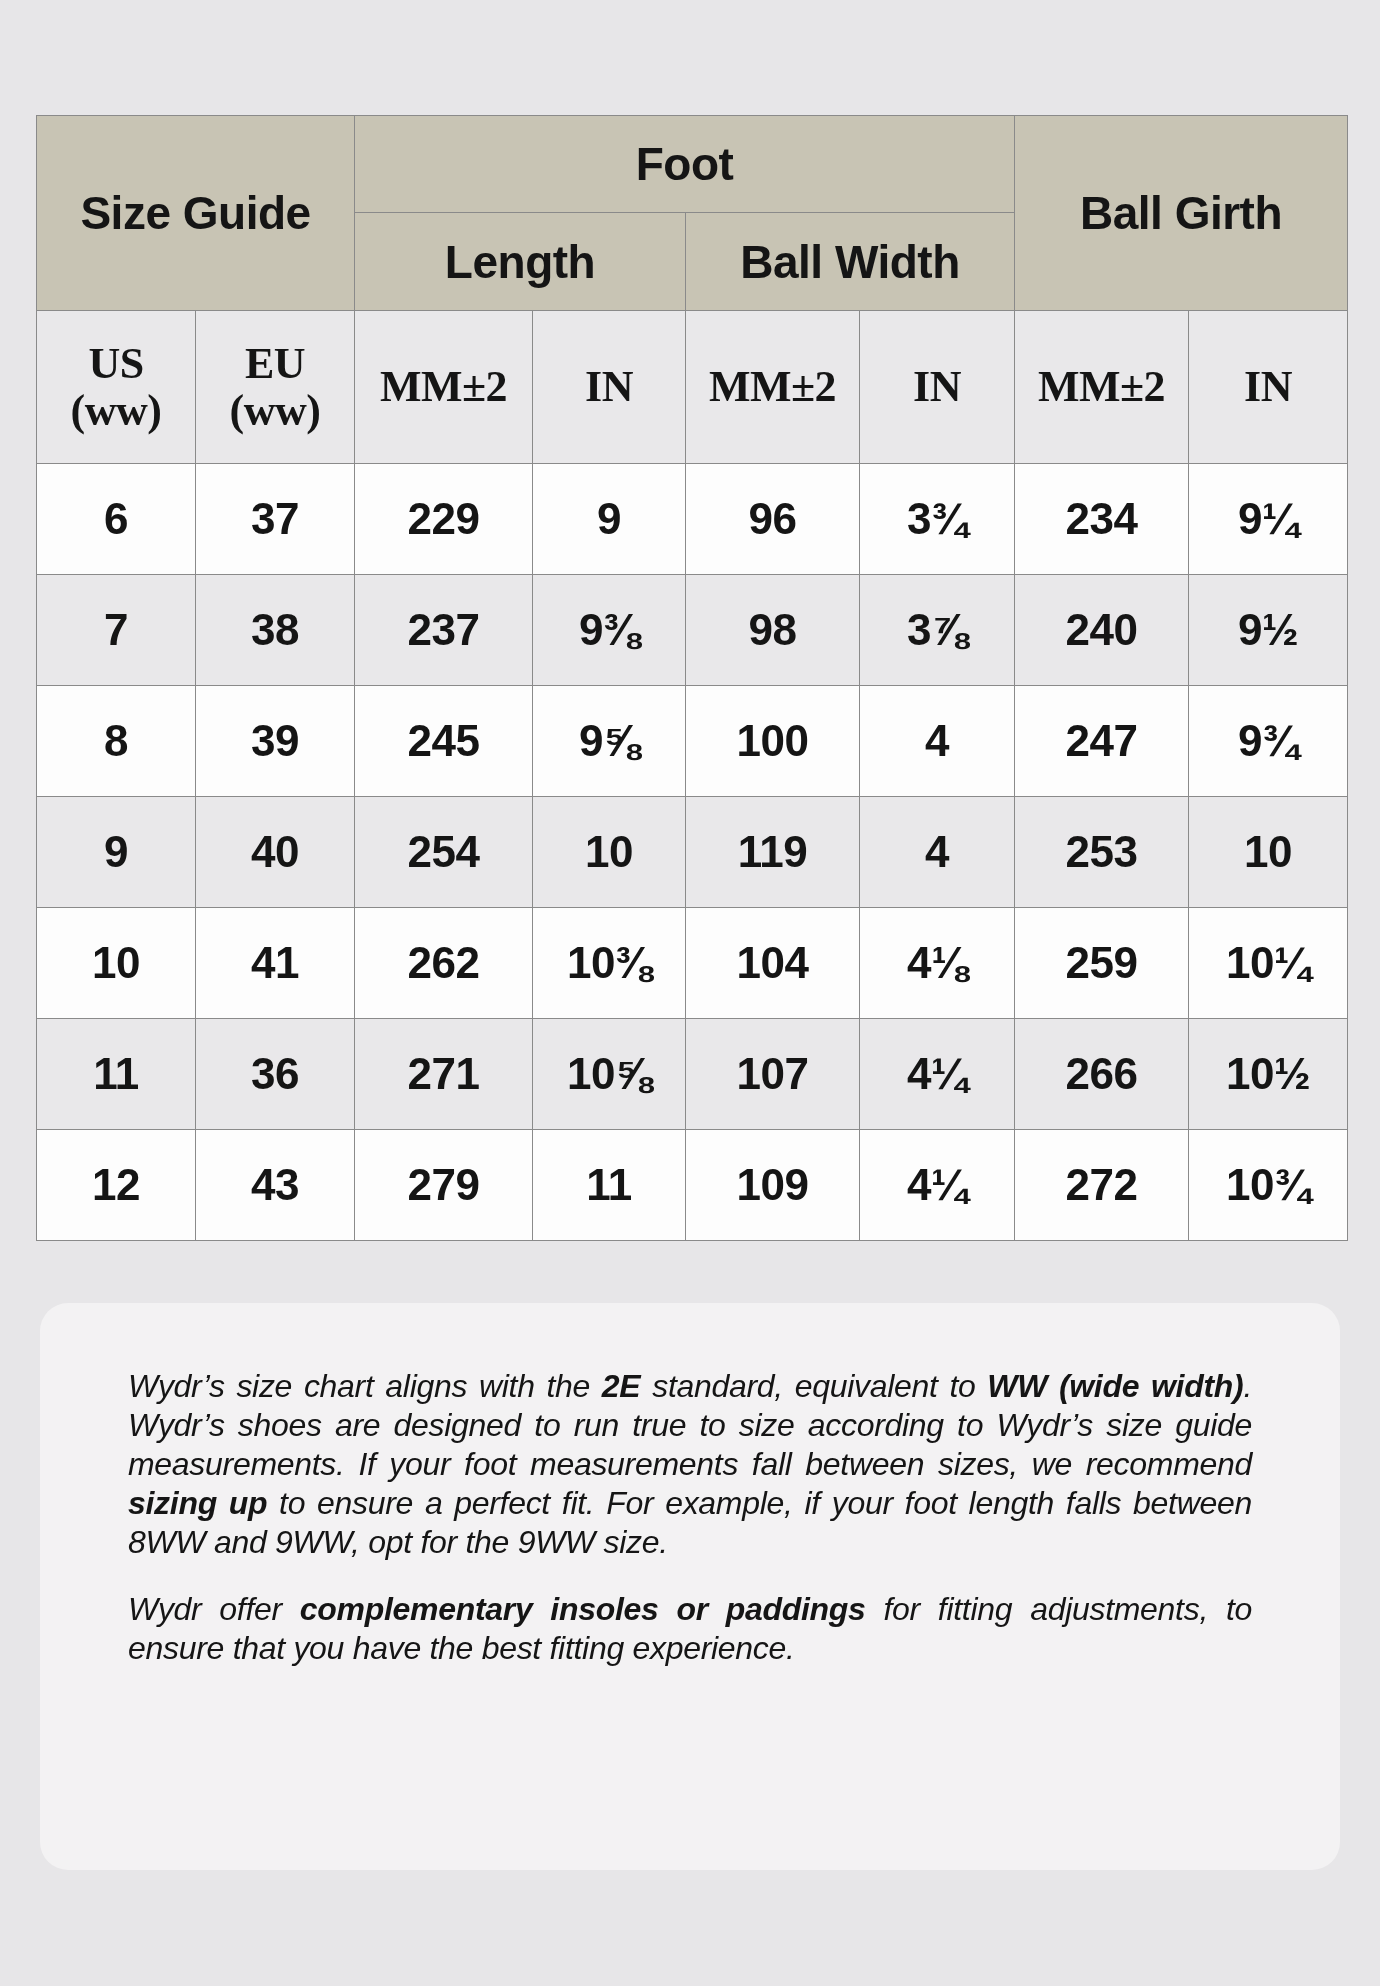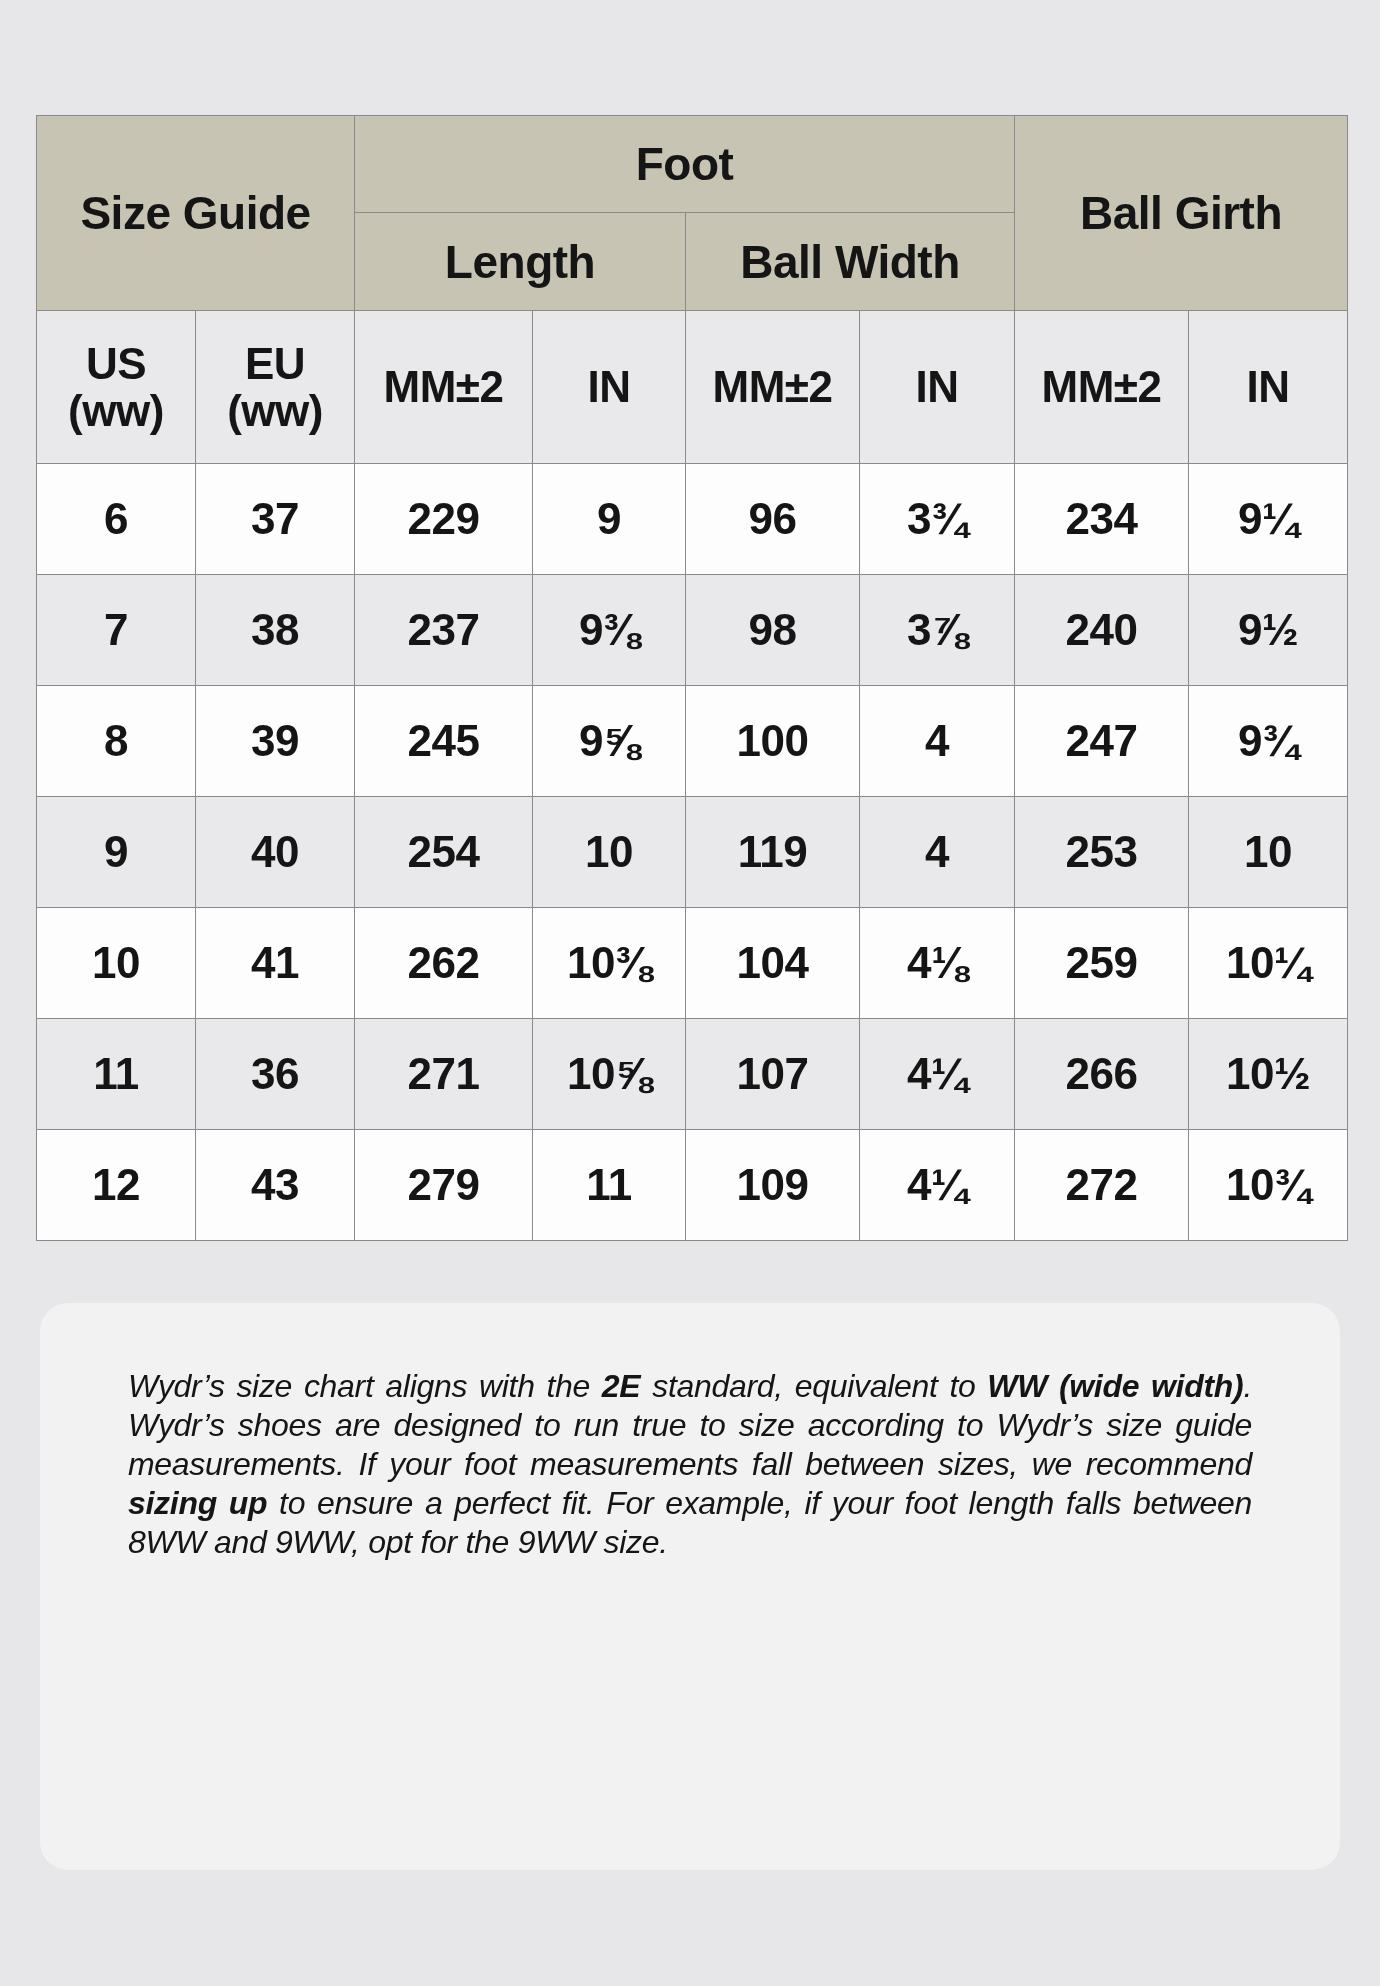--- a/index.html
+++ b/index.html
@@ -48,20 +48,21 @@
   tbody tr    { height: 111px; }
 
   th.group {
     background: var(--header_bg);
     font-size: 46px;
   }
   tr.r-cols th {
     background: var(--row_alt_bg);
     font-size: 44px;
     line-height: 1.04;
+    font-family: Liberation Serif, serif;
   }
   tr.r-cols th .ch-sub {
     font-size: 44px;
     line-height: 1.0;
     margin-top: 2px;
   }
   tbody td {
     background: var(--row_white_bg);
     font-size: 44px;
   }
@@ -212,15 +213,16 @@
           <td>109</td>
           <td>4¼</td>
           <td>272</td>
           <td>10¾</td>
         </tr>
       </tbody>
   </table>
 
   <div class="notes-panel">
       <p><span>Wydr’s size chart aligns with the </span><span class="b">2E</span><span> standard, equivalent to </span><span class="b">WW (wide width)</span><span>. Wydr’s shoes are designed to run true to size according to Wydr’s size guide measurements. If your foot measurements fall between sizes, we recommend </span><span class="b">sizing up</span><span> to ensure a perfect fit. For example, if your foot length falls between 8WW and 9WW, opt for the 9WW size.</span></p>
+      <p><span>Wydr offer </span><span class="b">complementary insoles or paddings</span><span> for fitting adjustments, to ensure that you have the best fitting experience.</span></p>
     </div>
 
 </div>
 
 </body></html>

